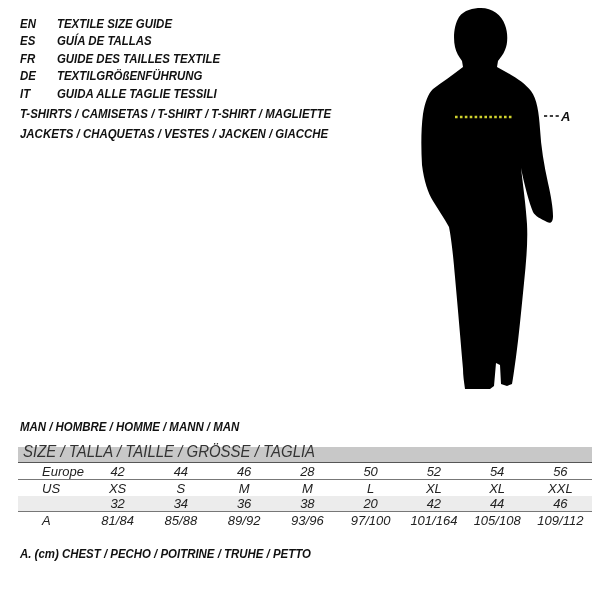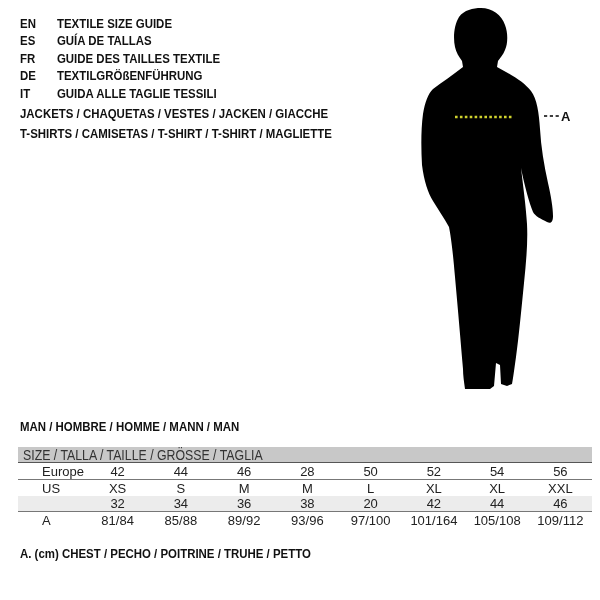--- a/index.html
+++ b/index.html
@@ -1,18 +1,18 @@
 <!DOCTYPE html>
 <html style="--ink: #111111; --table-header-bg: #c8c8c8; --table-alt-row-bg: #ececec; --measure-dash: #cfd22e; --silhouette: #000000;"><head>
 <meta charset="utf-8">
 <style>
   html,body{margin:0;padding:0;background:#fff;}
   .canvas{
     position:relative;width:600px;height:600px;background:#fff;overflow:hidden;
-    font-family:"Liberation Sans",sans-serif;color:var(--ink,#111);
+    font-family:"Liberation Sans",sans-serif;color:var(--ink,#111);font-style:italic;
   }
   
   .cx{display:inline-block;transform:scaleX(0.88);transform-origin:0 50%;white-space:nowrap;}
 
   
   .lang-block{position:absolute;left:20px;top:15px;font-size:13px;font-weight:bold;line-height:17.4px;}
   .lang-row{display:flex;}
   .lang-code{width:42px;flex:0 0 42px;}
 
   
@@ -22,21 +22,21 @@
   .figure-wrap{position:absolute;left:420px;top:5px;width:160px;height:390px;}
   .figure-wrap svg{display:block;width:160px;height:390px;}
   .measure-a{position:absolute;left:141px;top:104px;font-size:13px;font-weight:bold;}
 
   
   .man-title{position:absolute;left:20px;top:419px;font-size:13px;font-weight:bold;line-height:15px;}
 
   
   .size-table{position:absolute;left:18px;top:447px;width:574px;font-size:13px;color:#222;}
   .t-header{height:15px;background:var(--table-header-bg,#c8c8c8);border-bottom:1px solid #555;
-    display:flex;align-items:flex-start;padding-left:5px;font-size:14px;color:#333;}
+    display:flex;align-items:flex-end;padding-left:5px;font-size:17px;color:#333;}
   .t-row{display:grid;grid-template-columns:68px repeat(8,1fr);align-items:center;}
   .t-row .lbl{padding-left:5px;text-align:left;margin-left:19px;}
   .t-row .val{text-align:center;}
   .r-europe{height:16px;border-bottom:1px solid #777;}
   .r-us{height:16px;}
   .r-num{height:15px;background:var(--table-alt-row-bg,#ececec);}
   .r-a{height:17px;border-top:1px solid #777;}
 
   
   .footer-note{position:absolute;left:20px;top:546px;font-size:13px;font-weight:bold;}
@@ -63,22 +63,22 @@
       <span class="lang-code">DE</span>
       <span class="lang-label">TEXTILGRÖßENFÜHRUNG</span>
     </div>
     <div class="lang-row cx">
       <span class="lang-code">IT</span>
       <span class="lang-label">GUIDA ALLE TAGLIE TESSILI</span>
     </div>
   </div>
 
   <div class="cat-block">
+    <div><span class="cx">T-SHIRTS / CAMISETAS / T-SHIRT / T-SHIRT / MAGLIETTE</span></div>
     <div><span class="cx">JACKETS / CHAQUETAS / VESTES / JACKEN / GIACCHE</span></div>
-    <div><span class="cx">T-SHIRTS / CAMISETAS / T-SHIRT / T-SHIRT / MAGLIETTE</span></div>
   </div>
 
   <div class="figure-wrap">
     <svg viewBox="0 0 160 390" aria-hidden="true">
       <path style="fill:var(--silhouette,#000);" d="
         M 61,3
         C 72,3 82,10 85,20
         C 88,28 88,38 85,45
         C 83,50 80,53 78,56
         L 77,62

